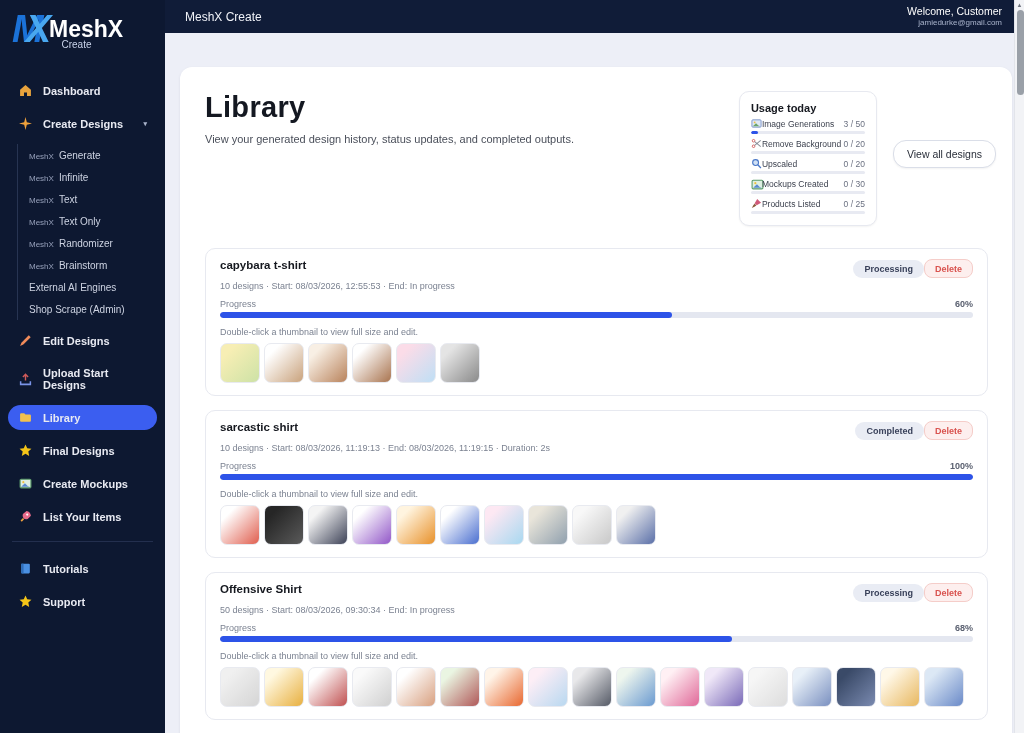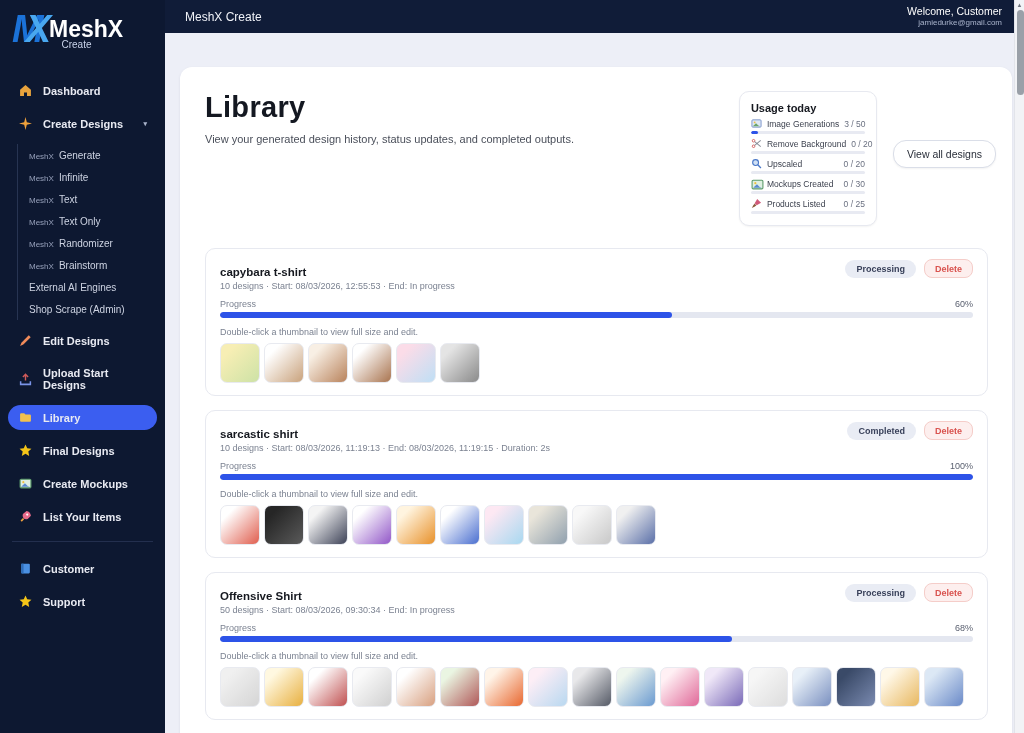--- a/index.html
+++ b/index.html
@@ -36,38 +36,38 @@
   .banner-text { font-size:10px; font-weight:600; color:#4740b8; }
   .content { flex:1; overflow:hidden; }
 
   
   .main-card { margin:34px 12px 0 15px; background:#ffffff; border-radius:12px 12px 0 0; box-shadow:0 1px 3px rgba(20,30,60,.08); padding:24px 16px 16px 25px; min-height:660px; }
   .main-head { display:flex; align-items:flex-start; }
   .page-title { font-size:29px; font-weight:800; color:#141821; letter-spacing:.3px; }
   .page-sub { font-size:11px; color:#4a4f5a; margin-top:9px; }
   .usage-card { margin-left:auto; width:138px; background:#fff; border:1px solid #e7e9f0; border-radius:10px; padding:10px 11px 11px; box-shadow:0 1px 2px rgba(0,0,0,.05); }
   .usage-title { font-size:11px; font-weight:bold; color:#15181f; margin-bottom:3px; }
-  .usage-row { display:flex; align-items:center; gap:5px; font-size:8.5px; color:#3a3f4c; margin-top:4px; white-space:nowrap; }
+  .usage-row { display:flex; align-items:center; font-size:8.5px; color:#3a3f4c; margin-top:4px; white-space:nowrap; }
   .usage-row .uicon { width:11px; height:11px; flex:0 0 11px; }
   .usage-row .val { margin-left:auto; color:#6a7080; }
   .usage-bar { height:3px; background:#e8eaf2; border-radius:2px; margin-top:2px; overflow:hidden; }
   .usage-fill { height:100%; background:#2d53e8; border-radius:2px; }
   .viewall-btn { margin:49px 0 0 16px; background:#fff; border:1px solid #dadee8; border-radius:13px; padding:7px 13px; font-size:10.5px; color:#2a2f3a; box-shadow:0 1px 2px rgba(0,0,0,.05); cursor:pointer; font-family:inherit; white-space:nowrap; }
 
   
   #jobs { margin-top:22px; display:flex; flex-direction:column; gap:14px; padding-right:8px; }
   .job { border:1px solid #e7e9f0; border-radius:10px; padding:10px 14px 12px; background:#fff; }
-  .job-top { display:flex; align-items:flex-end; }
+  .job-top { display:flex; align-items:flex-start; }
   .job-title { font-size:11.5px; font-weight:bold; color:#15181f; }
-  .badges { margin-left:auto; display:flex; gap:8px; align-items:center; }
+  .badges { margin-left:auto; display:flex; gap:0; align-items:center; }
   .status-pill { background:#e9ecf4; color:#39415a; font-weight:bold; font-size:9px; padding:4px 11px; border-radius:11px; }
   .delete-btn { background:#fdefee; border:1px solid #f5cdc9; color:#d9534f; font-weight:bold; font-size:9px; padding:3.5px 10px; border-radius:8px; cursor:pointer; font-family:inherit; }
   .job-meta { font-size:9px; color:#7b8291; margin-top:3px; }
   .prog-row { display:flex; font-size:9px; color:#7b8291; margin-top:8px; }
-  .prog-pct { margin-left:auto; color:#5a6070; }
+  .prog-pct { margin-left:auto; color:#5a6070;font-weight:bold; }
   .prog-bar { height:6px; border-radius:3px; background:#e4e7f0; margin-top:3px; overflow:hidden; }
   .prog-fill { height:100%; background:#2d53e8; border-radius:3px; }
   .job-hint { font-size:9px; color:#7b8291; margin-top:9px; }
   .thumbs { display:flex; flex-wrap:wrap; gap:4px; margin-top:6px; }
   .thumb { width:40px; height:40px; border-radius:7px; border:1px solid #e8eaf0; }
 
   
   .scrollbar { position:absolute; right:0; top:0; width:10px; height:733px; background:#f2f3f6; border-left:1px solid #e2e4ea; z-index:5; }
   .sb-arrow { height:10px; text-align:center; font-size:6px; line-height:10px; color:#70757f; }
   .sb-thumb { position:absolute; top:10px; left:1.5px; width:7px; height:85px; background:#9aa0a8; border-radius:4px; }
@@ -190,21 +190,21 @@
           <span class="nav-label">List Your Items</span>
         </div>
         <div class="nav-divider"></div>
         <div class="nav-item">
           <span class="nav-icon">
             <svg width="13" height="13" viewBox="0 0 12 12">
               <rect x="2" y="1.5" width="8" height="9" rx="1" fill="#4a90e2"></rect>
               <rect x="2" y="1.5" width="2.2" height="9" fill="#2f6db8"></rect>
             </svg>
           </span>
-          <span class="nav-label">Customer</span>
+          <span class="nav-label">Tutorials</span>
         </div>
         <div class="nav-item">
           <span class="nav-icon">
             <svg width="13" height="13" viewBox="0 0 12 12">
               <path d="M6 .5 L7.6 4 L11.5 4.4 L8.6 7 L9.4 11 L6 9 L2.6 11 L3.4 7 L.5 4.4 L4.4 4 Z" fill="#f5c518"></path>
             </svg>
           </span>
           <span class="nav-label">Support</span>
         </div>
       </nav>

